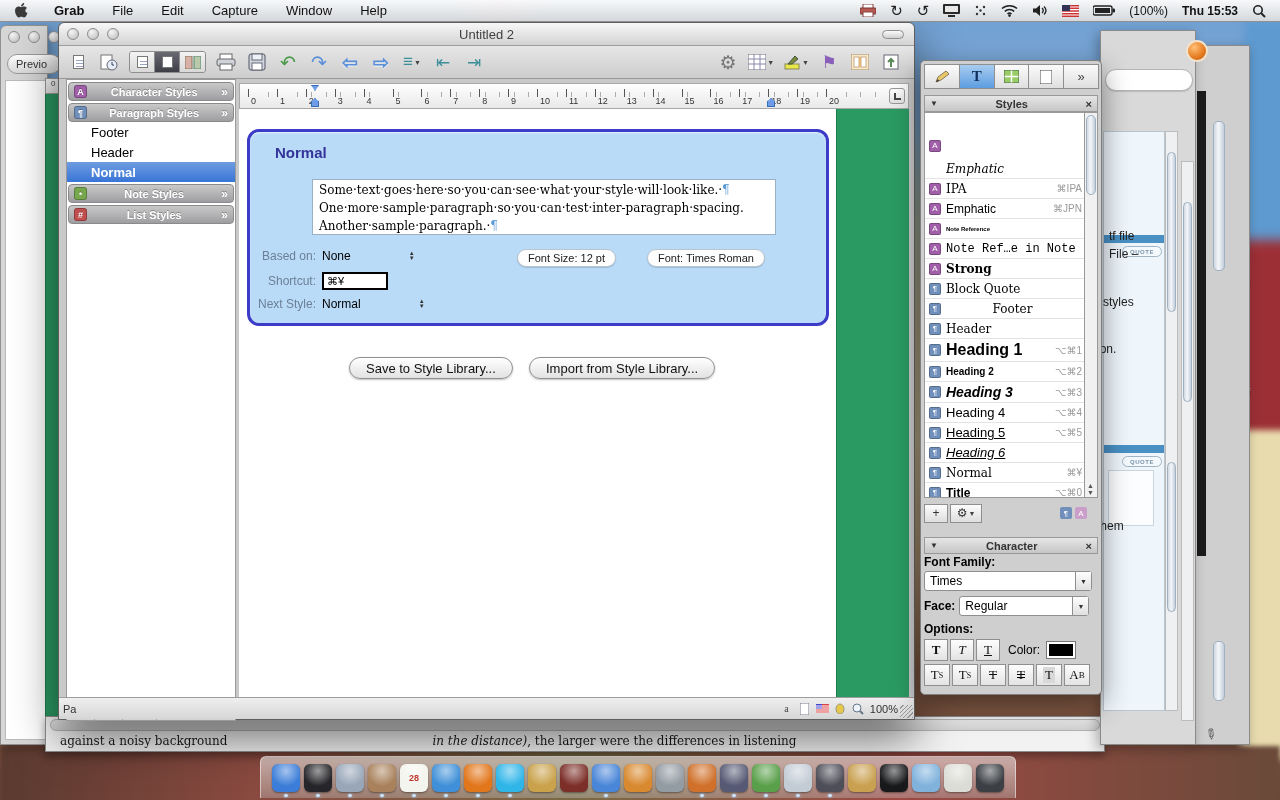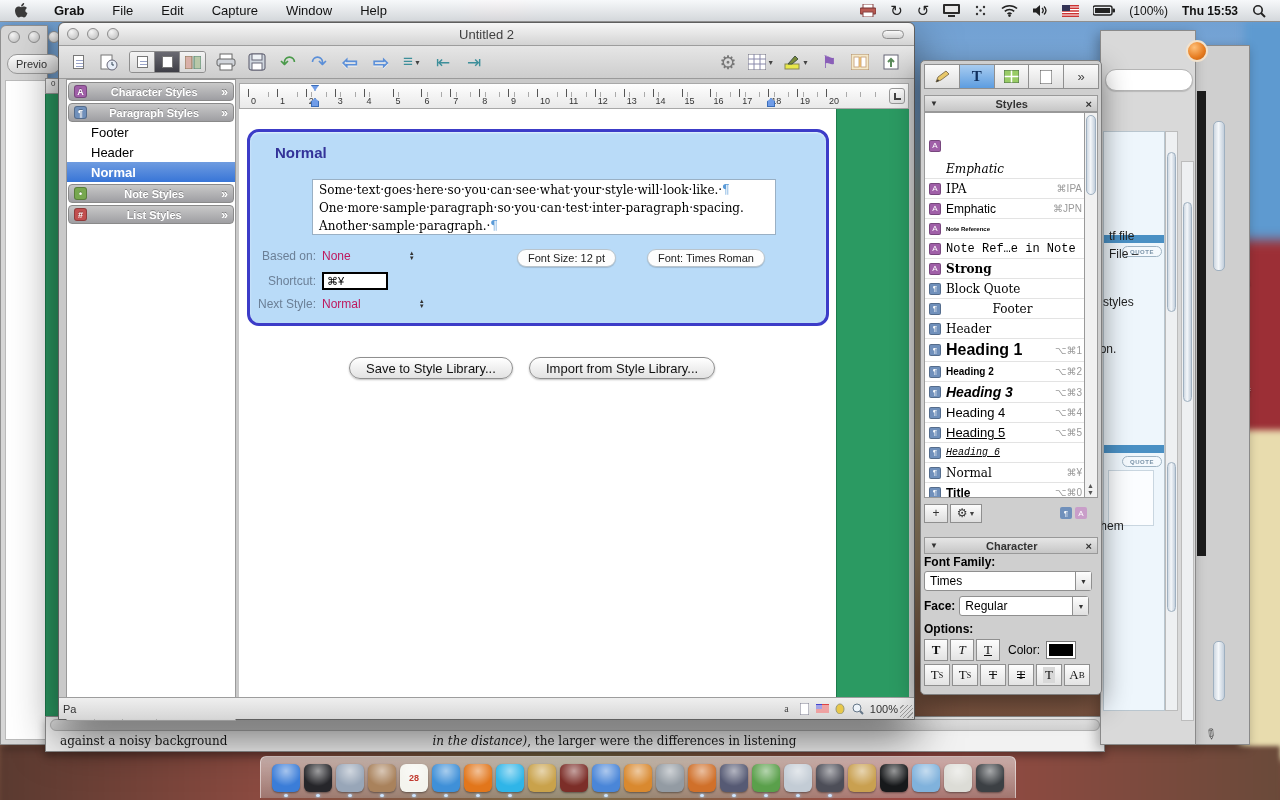--- a/index.html
+++ b/index.html
@@ -115,21 +115,21 @@
   #desk-green { position:absolute; right:0; top:0; width:73px; height:100%; background:#2b9a62; border-left:1px solid #1d7a4c; }
 
   #stylecard { position:absolute; left:8px; top:20px; width:582px; height:197px; border-radius:12px;
     border:3px solid #3c3cc8; background:#b9dbf8; box-shadow:inset 0 1px 2px rgba(255,255,255,.6); }
   #stylecard h2 { position:absolute; left:25px; top:12px; font-size:15px; color:#333399; }
   #samplebox { position:absolute; left:62px; top:47px; width:464px; height:56px; background:#fff; border:1px solid #9ab0c4;
     font-family:"DejaVu Serif", serif; font-size:12px; line-height:18px; color:#000; padding:1px 6px; white-space:nowrap; overflow:hidden; }
   .pilcrow { color:#5b9bd8; }
   .frow { position:absolute; display:flex; align-items:center; font-size:12px; }
   .flabel { color:#6b7f96; width:66px; text-align:right; margin-right:6px; }
-  .fval { color:#be185d; }
+  .fval { color:#000000; }
   .stepper { margin-left:58px; display:flex; flex-direction:column; line-height:5px; font-size:6px; color:#333; }
   .pill { height:18px; border-radius:9px; background:#fdfdfd; border:1px solid #b9c4cc; color:#222;
     font-size:11px; display:flex; align-items:center; padding:0 10px; box-shadow:0 1px 1px rgba(0,0,0,.15); }
   #shortcut-input { width:66px; height:18px; border:2px solid #000; background:#fff; font-size:11px; padding:0 3px;
     font-family:"Liberation Sans", sans-serif; }
   .aquabtn { position:absolute; height:22px; border-radius:11px; border:1px solid #8f8f8f;
     background:linear-gradient(#ffffff,#e2e2e2); font-size:13px; color:#111; display:flex; align-items:center; justify-content:center;
     box-shadow:0 1px 2px rgba(0,0,0,.25); padding:0 16px; }
 
   #statusbar { position:absolute; left:0; bottom:0; right:0; height:22px;
@@ -558,21 +558,21 @@
     <span class="slbl" style="font-size:13px;">Heading 4</span>
     <span class="skey">⌥⌘4</span>
         </div>
         <div class="srow">
     <span class="sic" style="background:#7090bb">¶</span>
     <span class="slbl" style="text-decoration:underline;font-size:13px;">Heading 5</span>
     <span class="skey">⌥⌘5</span>
         </div>
         <div class="srow">
     <span class="sic" style="background:#7090bb">¶</span>
-    <span class="slbl" style="font-style:italic;text-decoration:underline;font-size:10px;font-family:Liberation Mono, monospace;">Heading 6</span>
+    <span class="slbl" style="font-style:italic;text-decoration:underline;font-size:13px;">Heading 6</span>
     <span class="skey"></span>
         </div>
         <div class="srow">
     <span class="sic" style="background:#7090bb">¶</span>
     <span class="slbl" style="font-family:'DejaVu Serif',serif;">Normal</span>
     <span class="skey">⌘¥</span>
         </div>
         <div class="srow">
     <span class="sic" style="background:#7090bb">¶</span>
     <span class="slbl" style="font-weight:bold;text-align:left;font-size:12px;">Title</span>

